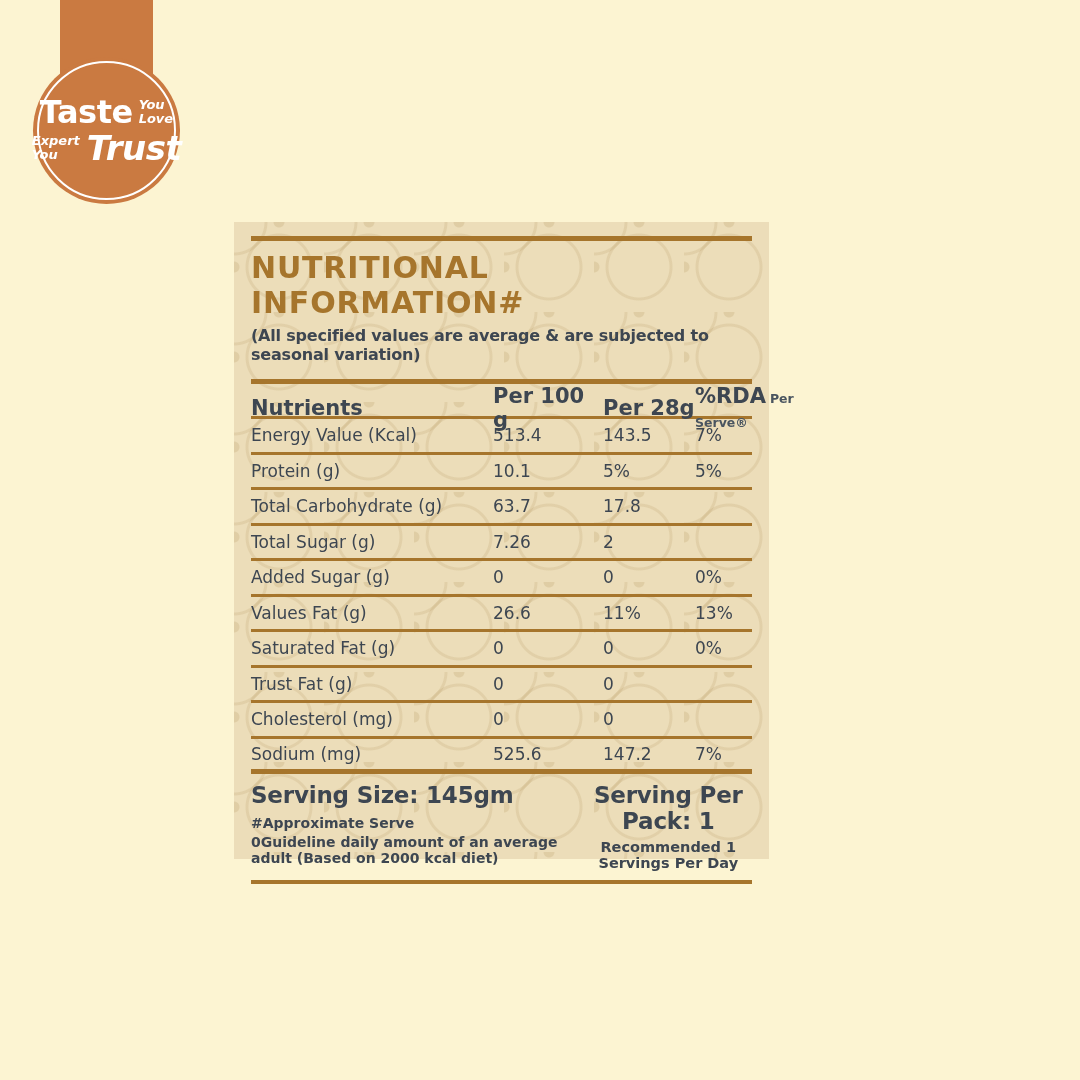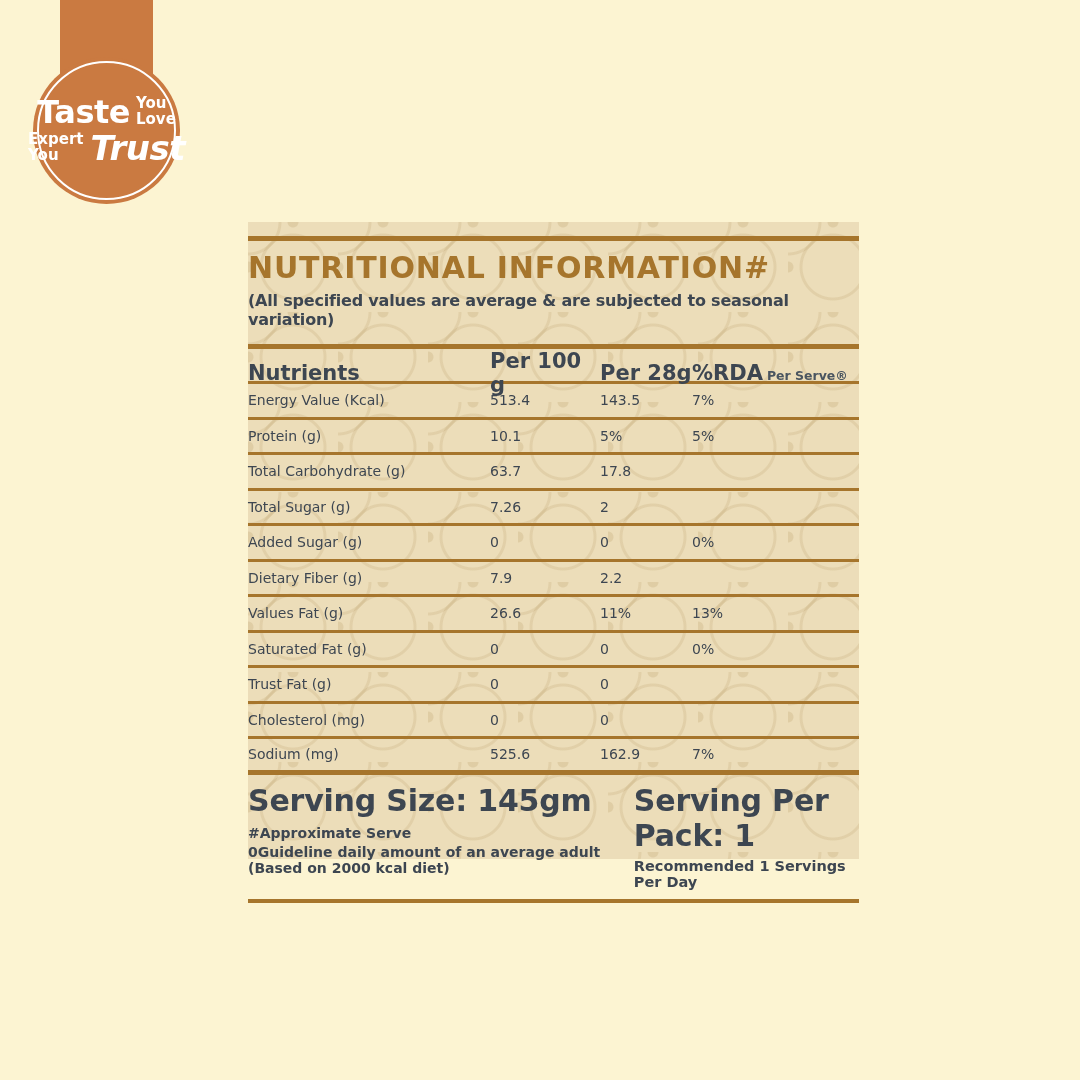--- a/index.html
+++ b/index.html
@@ -28,36 +28,36 @@
     position:absolute;left:33px;top:57px;width:147px;height:147px;
     background:var(--orange);border-radius:50%;
     display:flex;flex-direction:column;justify-content:center;align-items:center;
   }
   .logo-circle::before{
     content:"";position:absolute;inset:4px;border:2.5px solid #fff;border-radius:50%;
   }
   .logo-line{display:flex;align-items:center;justify-content:center;color:#fff;line-height:1;}
   .logo-big{font-size:32px;font-weight:bold;letter-spacing:-0.5px;}
   .logo-big.italic{font-style:italic;font-size:34px;}
-  .logo-small{font-size:15px;font-weight:bold;line-height:1.05;}
+  .logo-small{font-size:13px;font-weight:bold;line-height:1.05;font-style:italic;}
   .logo-small.stack-left{margin-left:6px;text-align:left;}
   .logo-small.stack-right{margin-right:7px;}
   .logo-line+.logo-line{margin-top:3px;}
 
   
   .panel{
-    position:absolute;left:248px;top:222px;width:611px;height:637px;
+    position:absolute;left:234px;top:222px;width:535px;height:637px;
     background-color:var(--panel);
     background-image:
       radial-gradient(circle at 0 0, rgba(171,140,82,0) 30px, rgba(171,140,82,.16) 31px, rgba(171,140,82,.16) 33px, rgba(171,140,82,0) 34px),
       radial-gradient(circle at 45px 45px, rgba(171,140,82,0) 30px, rgba(171,140,82,.16) 31px, rgba(171,140,82,.16) 33px, rgba(171,140,82,0) 34px),
       radial-gradient(circle at 45px 0, rgba(171,140,82,.20) 0, rgba(171,140,82,.20) 5px, rgba(171,140,82,0) 6px),
       radial-gradient(circle at 0 45px, rgba(171,140,82,.20) 0, rgba(171,140,82,.20) 5px, rgba(171,140,82,0) 6px);
     background-size:90px 90px;
-    padding:0 0;
+    padding:0 17px;
   }
   .rule{background:var(--accent);width:100%;}
   .rule.thick{height:5px;}
   .rule.top{margin-top:14px;}
   .rule.under-sub{margin-top:15px;}
   .rule.bottom{margin-top:9px;height:4px;}
 
   .panel-title{
     margin-top:9px;
     font-size:30px;font-weight:bold;color:var(--accent);
@@ -68,33 +68,33 @@
     letter-spacing:-0.2px;
   }
 
   
   .t-row{
     display:grid;
     grid-template-columns:242px 110px 92px 1fr;
     align-items:center;
     height:35.5px;
     border-bottom:3px solid var(--accent);
-    font-size:14px;font-weight:500;
+    font-size:17px;font-weight:500;
   }
   .t-row.header{height:35px;font-weight:bold;font-size:21px;}
   .t-row.last{border-bottom:5px solid var(--accent);}
   .rda-note{font-size:12.5px;font-weight:600;margin-left:4px;color:#4a5560;}
 
   
   .serve-grid{
     display:flex;justify-content:space-between;align-items:flex-start;
     margin-top:8px;
   }
-  .serve-col.right{text-align:left;}
-  .serve-big{font-size:30px;font-weight:bold;letter-spacing:-0.2px;}
+  .serve-col.right{text-align:center;}
+  .serve-big{font-size:23px;font-weight:bold;letter-spacing:-0.2px;}
   .serve-note{font-size:14px;font-weight:600;margin-top:7px;}
   .serve-note.rec{font-size:14.5px;font-weight:bold;margin-top:5px;}
   .serve-note.guideline{margin-top:3px;}
 </style>
 </head>
 <body>
 
 <div class="ribbon"></div>
 <div class="logo-circle">
   <div class="logo-line">
@@ -155,26 +155,20 @@
       <span></span>
     </div>
 
     <div class="t-row">
       <span>Added Sugar (g)</span>
       <span>0</span>
       <span>0</span>
       <span>0%</span>
     </div>
 
-    <div class="t-row">
-      <span>Dietary Fiber (g)</span>
-      <span>7.9</span>
-      <span>2.2</span>
-      <span></span>
-    </div>
 
     <div class="t-row">
       <span>Values Fat (g)</span>
       <span>26.6</span>
       <span>11%</span>
       <span>13%</span>
     </div>
 
     <div class="t-row">
       <span>Saturated Fat (g)</span>
@@ -193,21 +187,21 @@
     <div class="t-row">
       <span>Cholesterol (mg)</span>
       <span>0</span>
       <span>0</span>
       <span></span>
     </div>
 
     <div class="t-row last">
       <span>Sodium (mg)</span>
       <span>525.6</span>
-      <span>162.9</span>
+      <span>147.2</span>
       <span>7%</span>
     </div>
   </div>
 
   <div class="serve-grid">
     <div class="serve-col">
       <div class="serve-big">Serving Size: 145gm</div>
       <div class="serve-note">#Approximate Serve</div>
       <div class="serve-note guideline">0Guideline daily amount of an average adult (Based on 2000 kcal diet)</div>
     </div>

